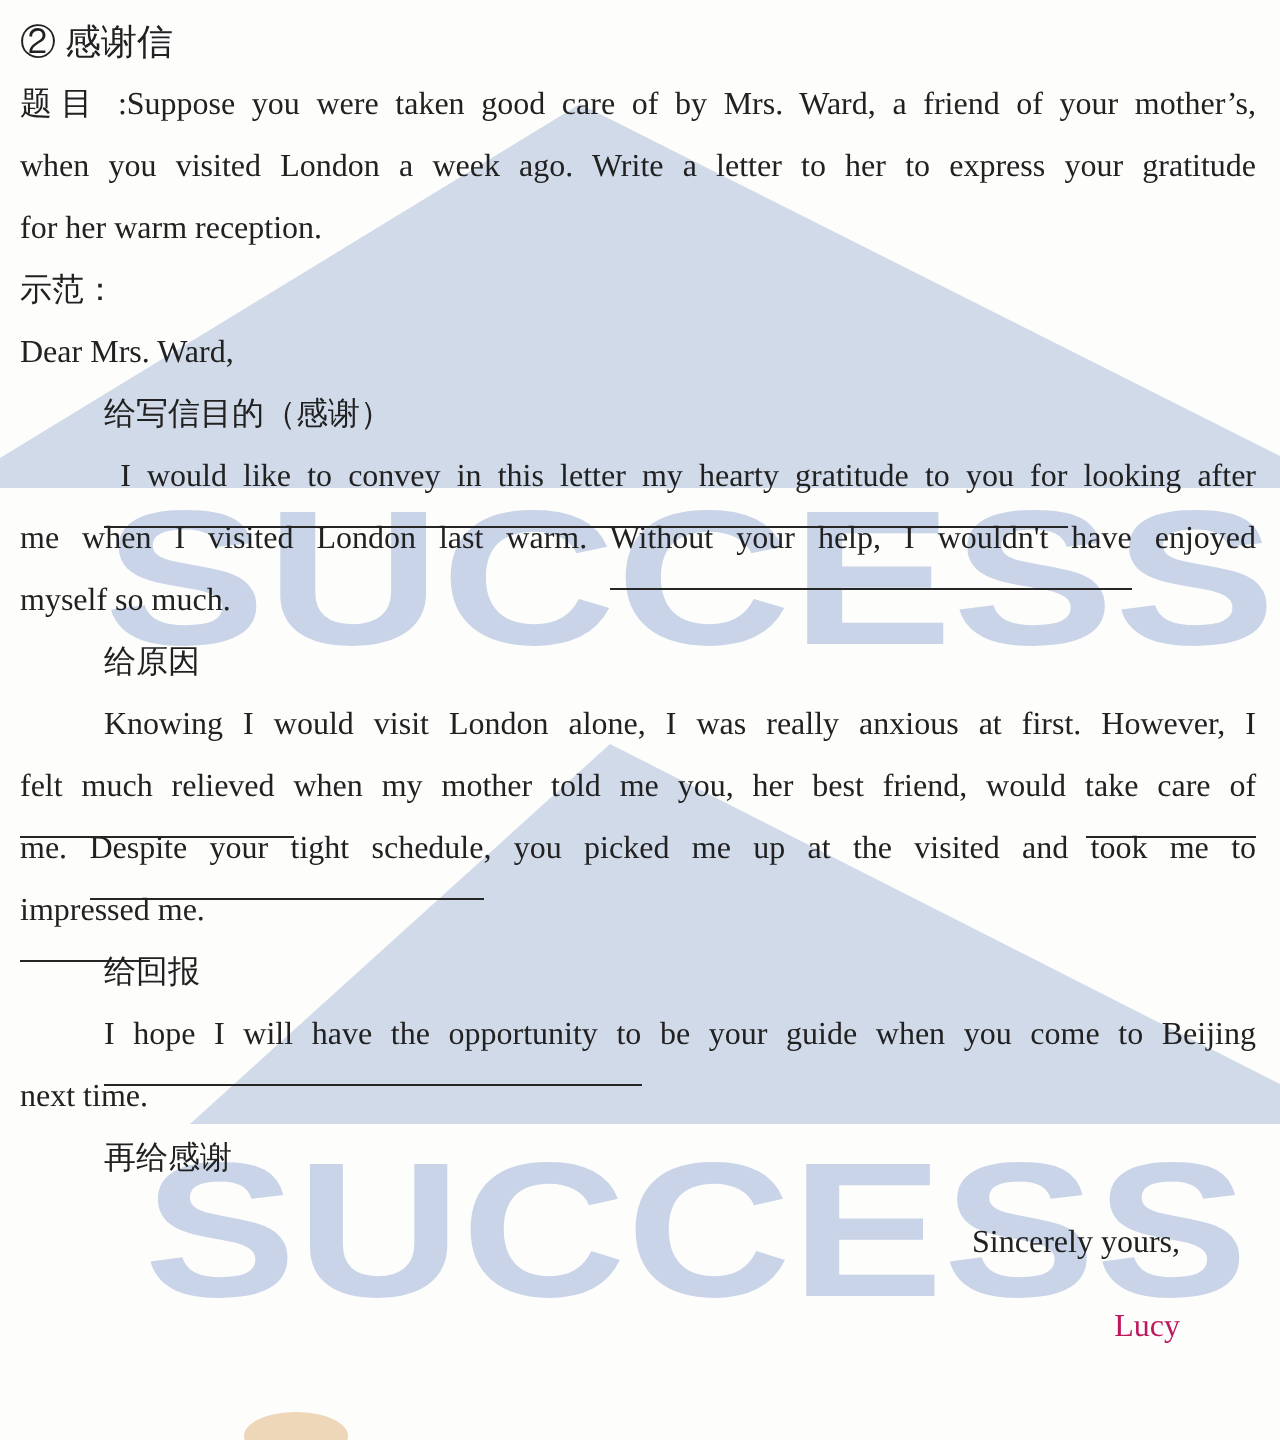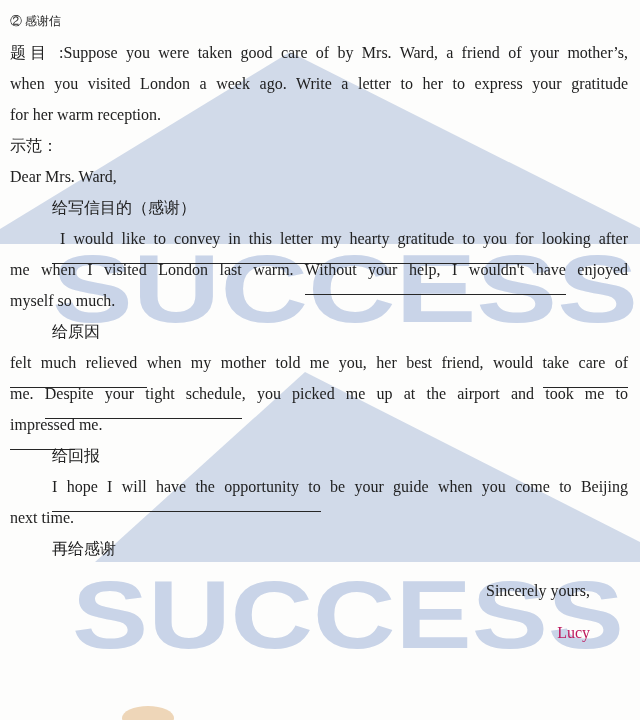--- a/index.html
+++ b/index.html
@@ -8,21 +8,21 @@
     background:#fdfdfc;
     font-family:"Liberation Serif","DejaVu Serif",serif;
     color:#212121;
   }
   .watermark{position:absolute;left:0;z-index:1;pointer-events:none;}
   #wm1{top:0;}
   #wm2{top:370px;}
   #bottom-logo{position:absolute;left:118px;top:702px;z-index:1;pointer-events:none;}
   #letter-body{position:absolute;top:6px;left:10px;right:12px;z-index:2;}
   .line{font-size:16px;line-height:31px;height:31px;text-align:left;}
-  .line.heading{font-size:12px;}
+  .line.heading{font-size:18px;}
   .line.justify{text-align:justify;text-align-last:justify;}
   .line.right{text-align:right;padding-right:38px;margin-top:11px;}
   .line.indent{padding-left:42px;}
   .line.muted{color:#be185d;}
   .u{border-bottom:1.3px solid #262626;padding-bottom:16px;}
 </style>
 </head>
 <body>
 
 <svg id="wm1" class="watermark" width="640" height="335" viewBox="0 0 640 335">
@@ -44,22 +44,23 @@
     <div class="line justify"><span>题目 :Suppose you were taken good care of by Mrs. Ward, a friend of your mother’s,</span></div>
     <div class="line justify"><span>when you visited London a week ago. Write a letter to her to express your gratitude</span></div>
     <div class="line left"><span>for her warm reception.</span></div>
     <div class="line left"><span>示范：</span></div>
     <div class="line left"><span>Dear Mrs. Ward,</span></div>
     <div class="line left indent"><span>给写信目的（感谢）</span></div>
     <div class="line justify indent"><span class="u">&nbsp;I would like to convey in this letter my hearty gratitude to you for</span><span> looking after</span></div>
     <div class="line justify"><span>me when I visited London last warm. </span><span class="u">Without your help, I wouldn't have</span><span> enjoyed</span></div>
     <div class="line left"><span>myself so much.</span></div>
     <div class="line left indent"><span>给原因</span></div>
+    <div class="line justify indent"><span>Knowing I would visit London alone, I was really anxious at first. However, I</span></div>
     <div class="line justify"><span class="u">felt much relieved </span><span>when my mother told me you, her best friend, would </span><span class="u">take care of</span></div>
-    <div class="line justify"><span>me. </span><span class="u">Despite your tight schedule</span><span>, you picked me up at the airport and took me to</span></div>
+    <div class="line justify"><span>me. </span><span class="u">Despite your tight schedule</span><span>, you picked me up at the visited and took me to</span></div>
     <div class="line left"><span class="u">impressed</span><span> me.</span></div>
     <div class="line left indent"><span>给回报</span></div>
     <div class="line justify indent"><span class="u">I hope I will have the opportunity to</span><span> be your guide when you come to Beijing</span></div>
     <div class="line left"><span>next time.</span></div>
     <div class="line left indent"><span>再给感谢</span></div>
     <div class="line right"><span>Sincerely yours,</span></div>
     <div class="line right muted"><span>Lucy</span></div>
   </div>
 
 </body></html>

